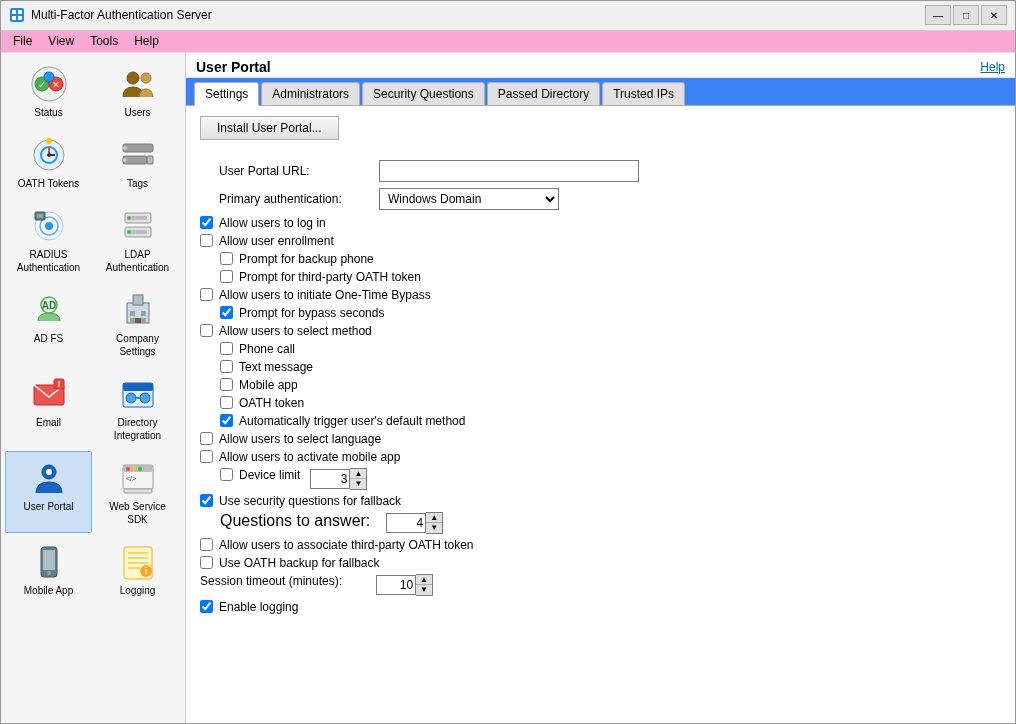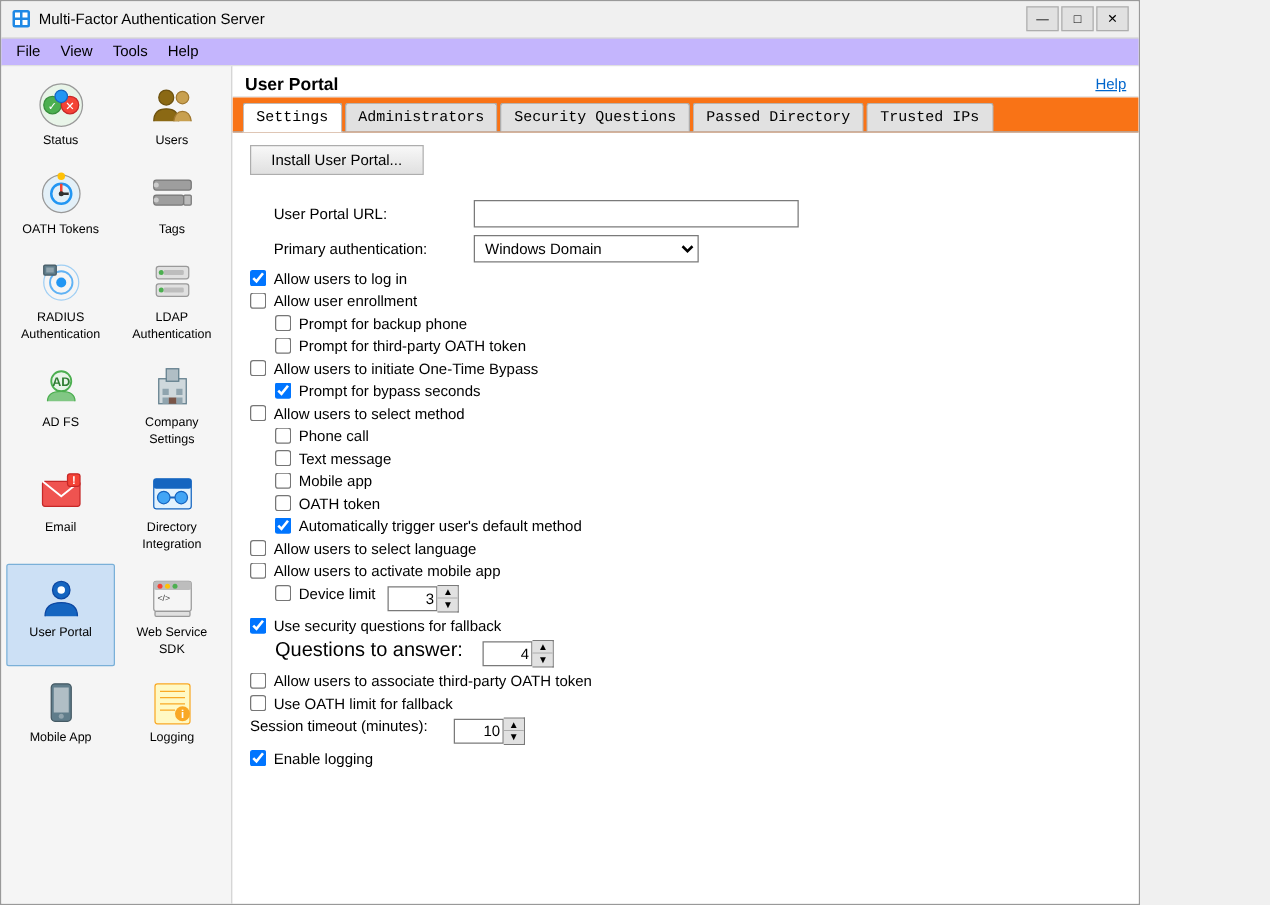--- a/index.html
+++ b/index.html
@@ -22,21 +22,21 @@
       width: 26px; height: 20px;
       background: #e1e1e1;
       border: 1px solid #adadad;
       cursor: pointer;
       display: flex; align-items: center; justify-content: center;
       font-size: 10px;
     }
 
     
     .menubar {
-      background: #c4b5fd;
+      background: #f9a8d4;
       height: 22px;
       display: flex;
       align-items: center;
       padding: 0 4px;
       border-bottom: 1px solid #e0e0e0;
     }
     .menubar-item {
       padding: 2px 8px;
       cursor: pointer;
       font-size: 12px;
@@ -95,22 +95,21 @@
       border-bottom: 1px solid #e0e0e0;
     }
     .content-title { font-size: 14px; font-weight: bold; }
     .help-link { color: #0066cc; text-decoration: underline; cursor: pointer; font-size: 12px; }
 
     
     .tabs {
       display: flex;
       border-bottom: 1px solid #adadad;
       padding: 4px 20px 0 8px;
-      background: #f97316;
-      font-family: Liberation Mono, monospace;
+      background: #3b82f6;
     }
     .tab {
       padding: 4px 10px;
       border: 1px solid #adadad;
       border-bottom: none;
       background: #e1e1e1;
       cursor: pointer;
       margin-right: 2px;
       font-size: 12px;
       border-radius: 3px 3px 0 0;
@@ -204,21 +203,21 @@
       font-size: 8px;
       padding: 0;
     }
     .spinner-btn:last-child { border-bottom: none; }
 
     
     svg { display: block; }
 
     
     .window {
-      width: 912px;
+      width: 1016px;
       height: 724px;
       border: 1px solid #999;
       overflow: hidden;
       display: flex;
       flex-direction: column;
       background: #f0f0f0;
     }
   </style>
 </head>
 <body>
@@ -575,25 +574,25 @@
           </div>
         </div>
 
         <div class="checkbox-row">
           <input type="checkbox" id="allow_assoc_oath" style="">
           <label for="allow_assoc_oath">Allow users to associate third-party OATH token</label>
         </div>
 
         <div class="checkbox-row">
           <input type="checkbox" id="use_oath_fall" style="">
-          <label for="use_oath_fall">Use OATH limit for fallback</label>
-        </div>
-
-        <div class="checkbox-row">
-          <span style="margin-right:11px; font-size:12px;">Session timeout (minutes):</span>
+          <label for="use_oath_fall">Use OATH backup for fallback</label>
+        </div>
+
+        <div class="checkbox-row">
+          <span style="margin-right:24px; font-size:12px;">Session timeout (minutes):</span>
           <div class="spinner-container">
             <input type="text" class="spinner-input" value="10" style="">
             <div class="spinner-btns">
               <button class="spinner-btn">▲</button>
               <button class="spinner-btn">▼</button>
             </div>
           </div>
         </div>
 
         <div class="checkbox-row">

